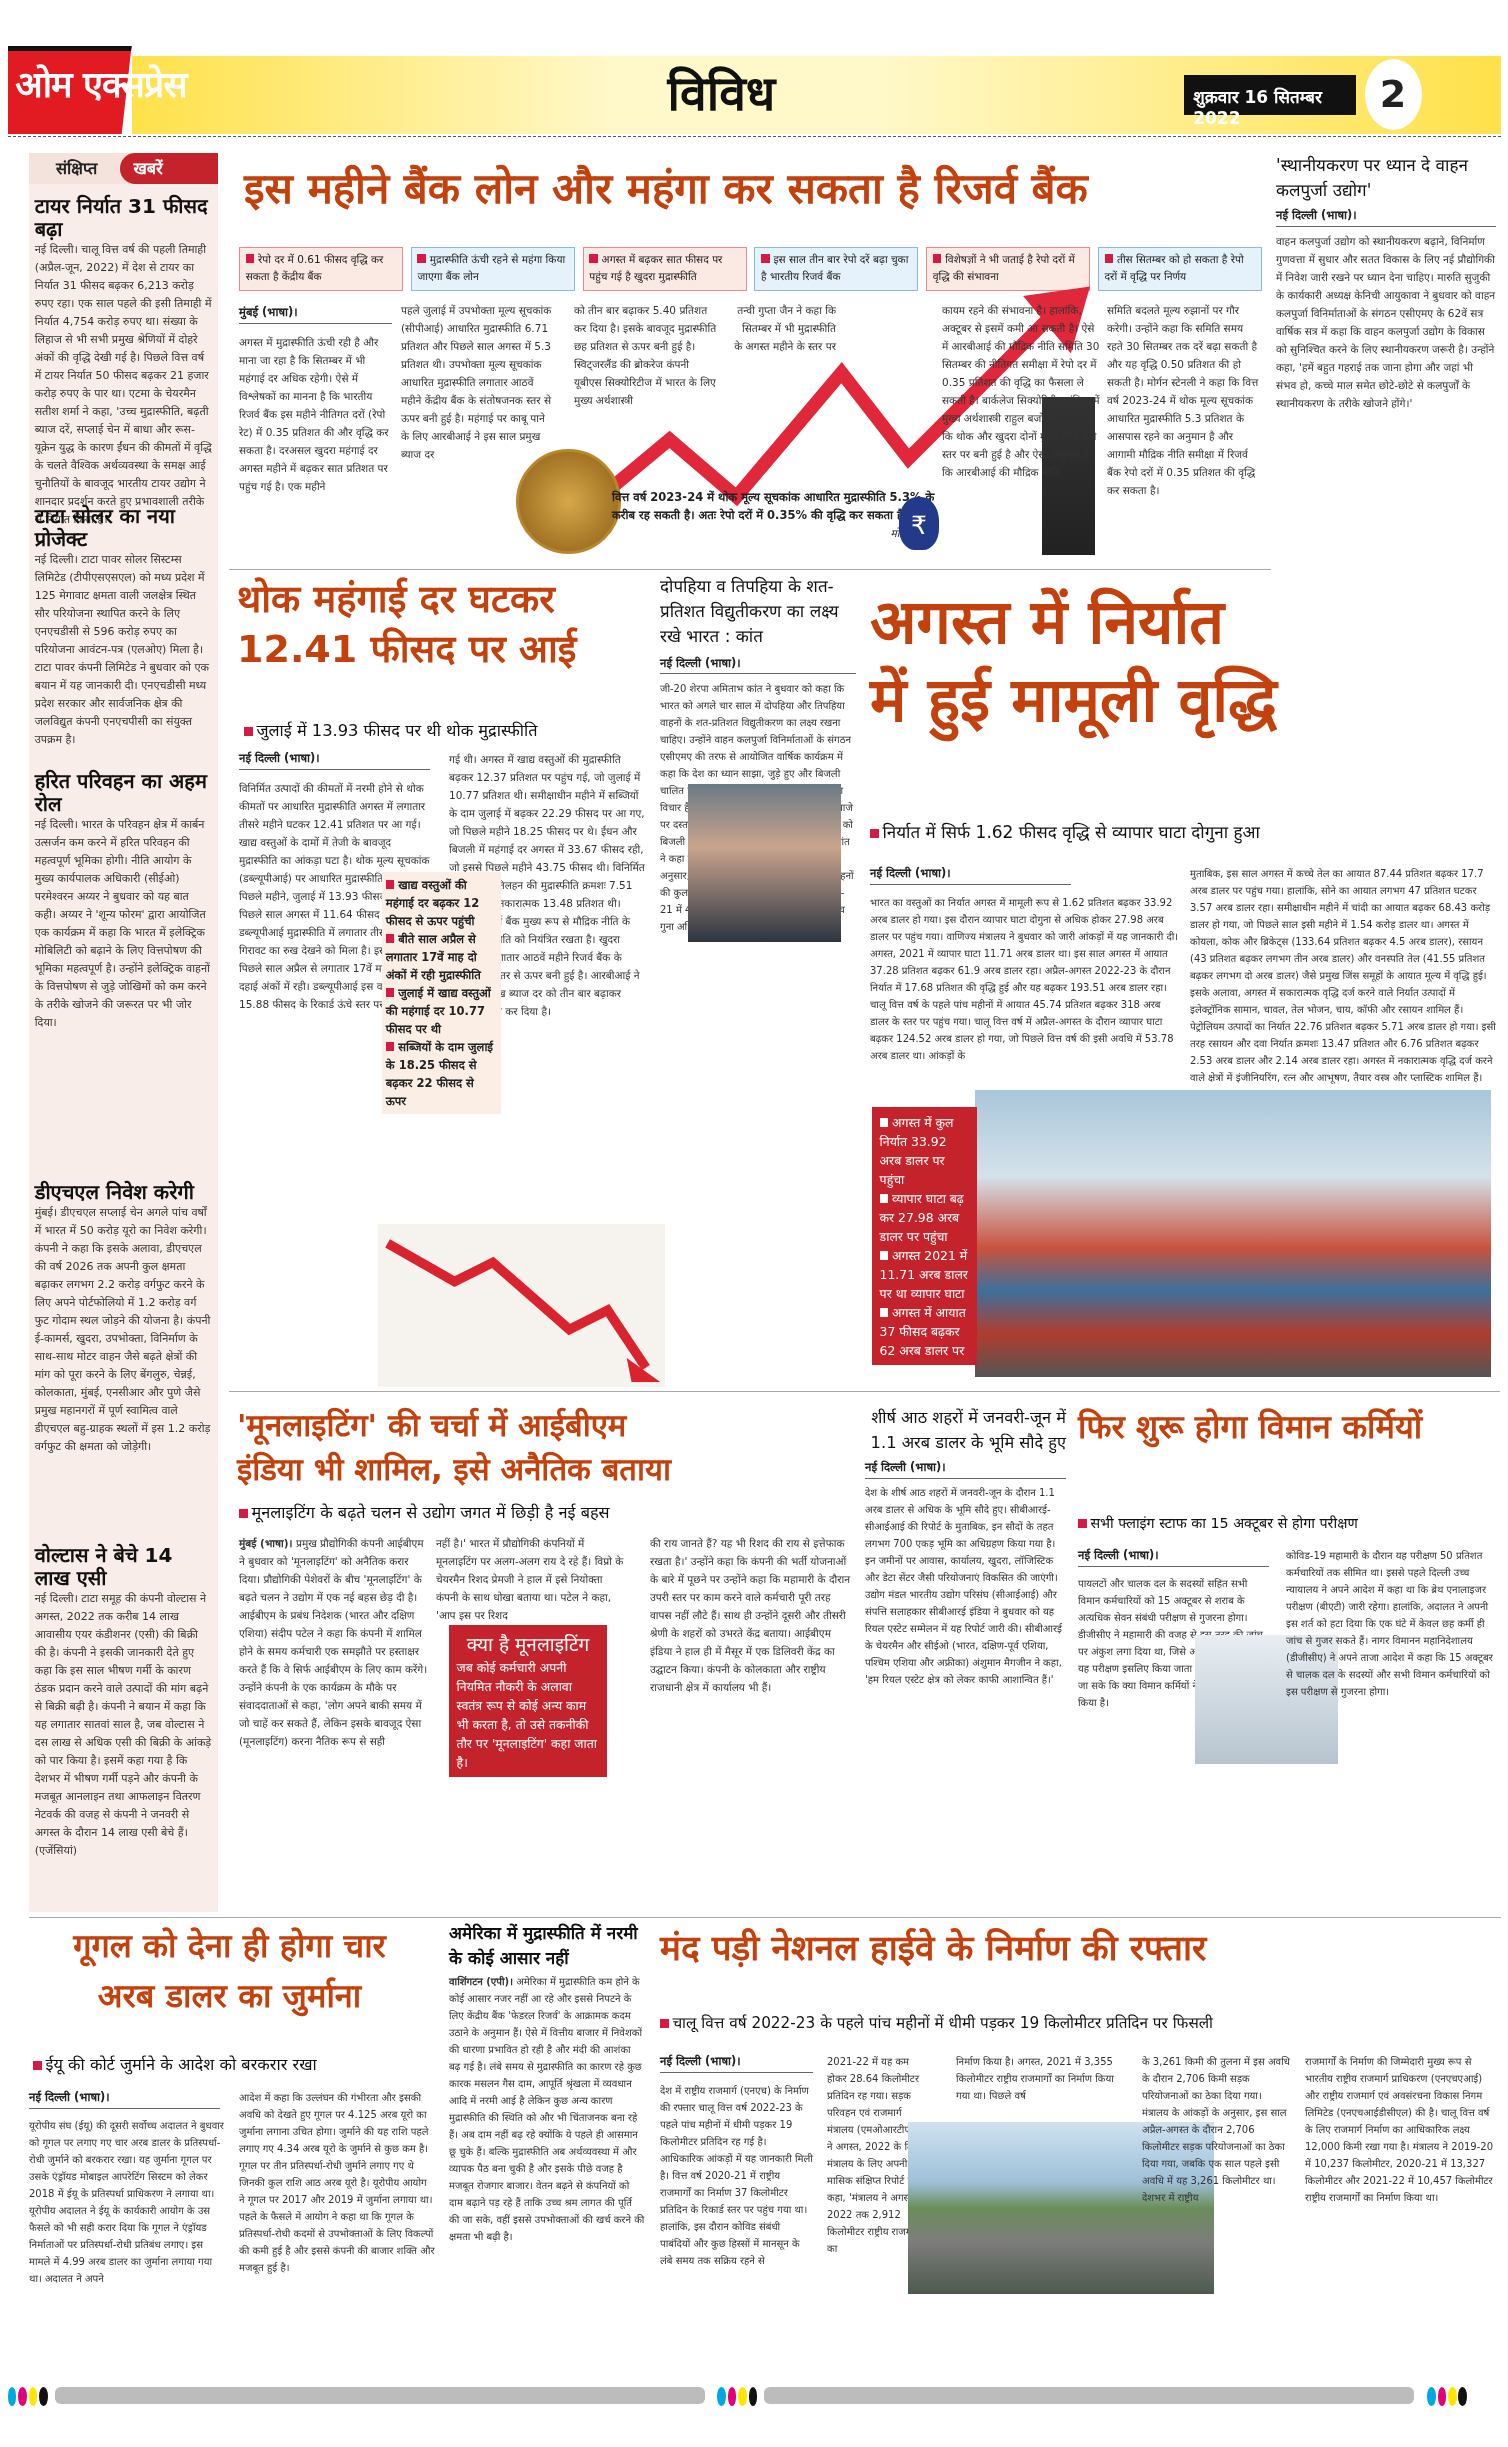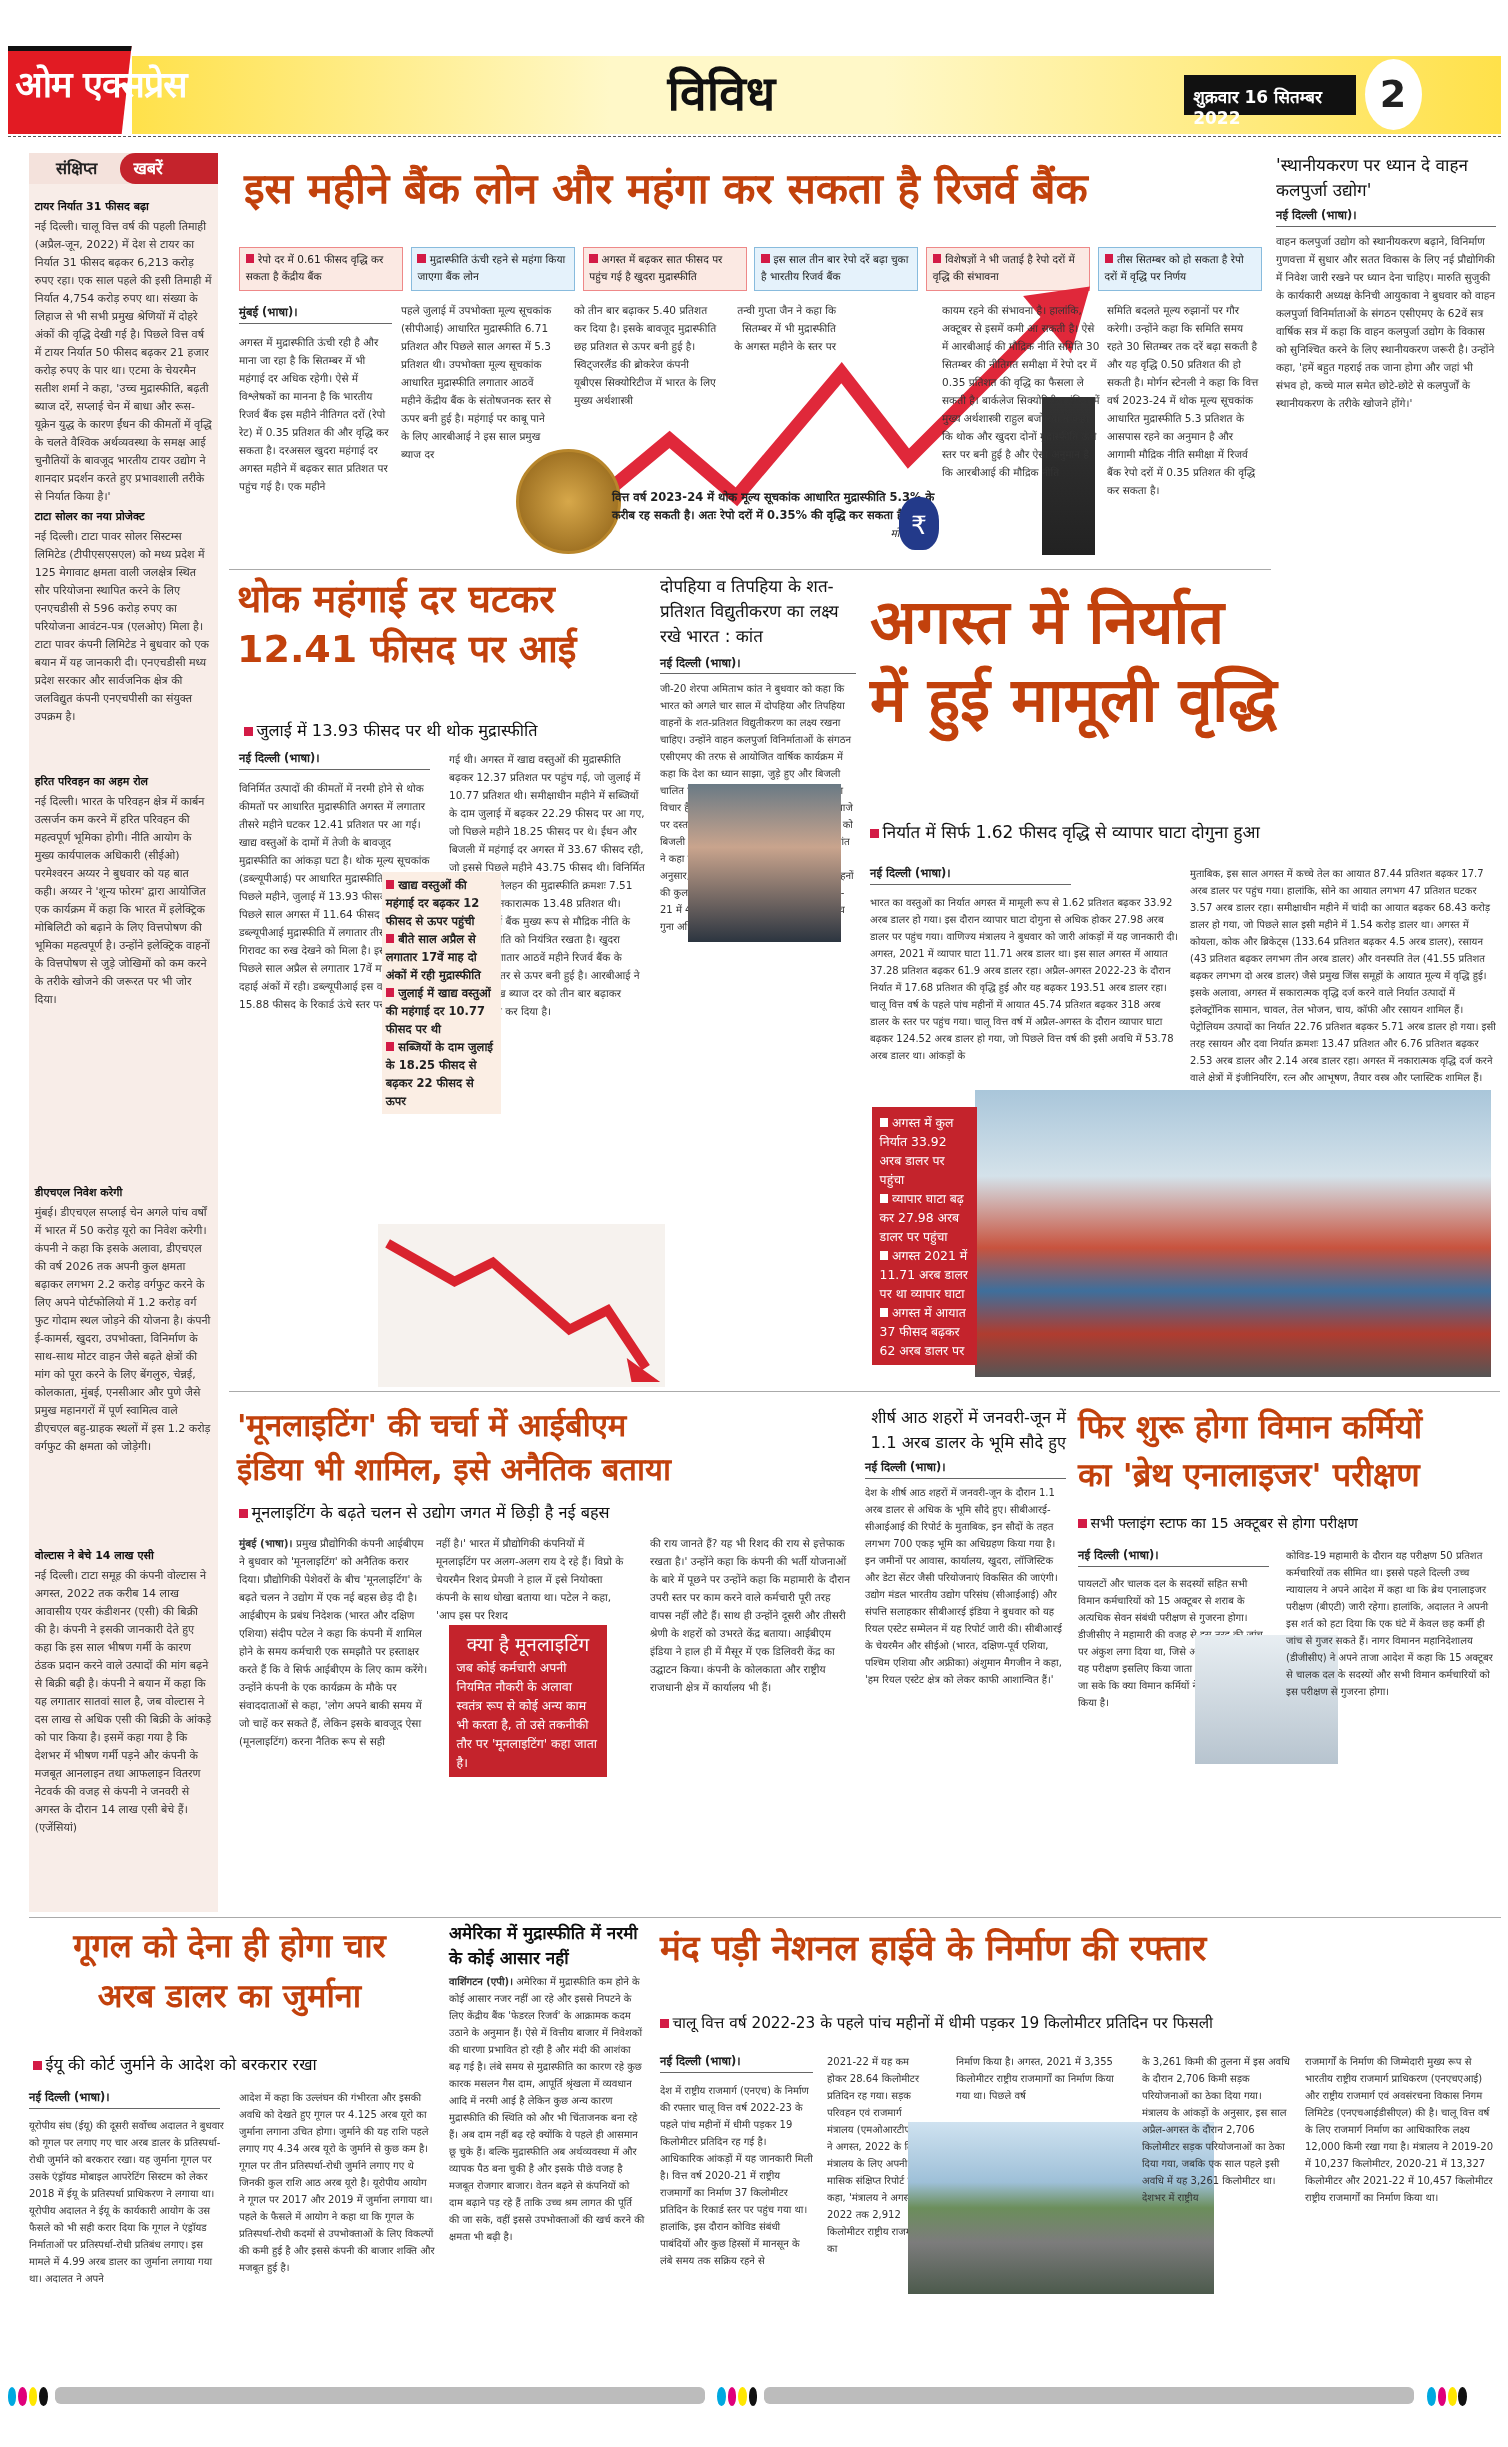--- a/index.html
+++ b/index.html
@@ -11,21 +11,21 @@
 .yellowbar{left:124px;top:9.6px;width:1369px;height:78px;background:linear-gradient(90deg,#ffe14a,#fff8c8 35%,#fff8c8 55%,#ffe14a)}
 .section{left:660px;top:13.4px;font-size:48px;font-weight:bold;color:#111}
 .datebox{left:1176px;top:29px;width:172px;height:40px;background:#111;color:#fff;font-size:17px;font-weight:bold;padding:9.6px 9.6px}
 .pagecircle{left:1357px;top:13.4px;width:57px;height:71px;border-radius:50%;background:#fff;font-size:38px;font-weight:bold;text-align:center;line-height:71px}
 .dash{left:7.6px;top:136px;width:1493px;border-top:1.9px dashed #555}
 .sidebar{left:29px;top:153px;width:189px;height:1759px;background:#f8ede8}
 .side-tag{left:29px;top:153px;width:189px;height:31px;background:#f4e2dc}
 .side-tag .a{position:absolute;left:27px;top:3.8px;font-size:16.3px;font-weight:bold}
 .side-tag .b{position:absolute;left:91px;top:0;width:98px;height:31px;background:#c4232c;color:#fff;font-size:16.3px;font-weight:bold;border-radius:15.3px 0 0 15.3px;padding:3.8px 13.4px}
 .side-story{position:absolute;left:5.7px;width:178px}
-.side-story h4{font-size:11px;font-weight:bold;line-height:23px;color:#111}
+.side-story h4{font-size:20px;font-weight:bold;line-height:23px;color:#111}
 .side-story p{font-size:11px;line-height:18px;color:#333}
 .hl{font-weight:bold;color:#c2410c;white-space:nowrap}
 .h1{left:244px;top:158px;font-size:42px}
 .bullets{left:239px;top:247px;width:1023px;height:44px;display:flex;gap:7.6px}
 .bul{flex:1;border:1.4px solid #e88;background:#fbe9e3;font-size:10.5px;line-height:17px;padding:2.9px 5.7px}
 .bul.blue{border-color:#8bd;background:#e5f2fb}
 .sq{display:inline-block;width:8.6px;height:8.6px;background:#d31b46;margin-right:3.8px}
 .dateline{font-size:11.5px;font-weight:bold;border-bottom:1.4px solid #666;padding-bottom:3.8px}
 .col{font-size:10.5px;line-height:18px;color:#333}
 .rbi{left:516px;top:449px;width:105px;height:105px;border-radius:50%;background:radial-gradient(circle,#d7a84a,#8a5d14);border:3.8px solid #b8862b}
@@ -186,21 +186,20 @@
 <div class="abs col" style="left:650px;top:1534px;width:201px">की राय जानते हैं? यह भी रिशद की राय से इत्तेफाक रखता है।' उन्होंने कहा कि कंपनी की भर्ती योजनाओं के बारे में पूछने पर उन्होंने कहा कि महामारी के दौरान उपरी स्तर पर काम करने वाले कर्मचारी पूरी तरह वापस नहीं लौटे हैं। साथ ही उन्होंने दूसरी और तीसरी श्रेणी के शहरों को उभरते केंद्र बताया। आईबीएम इंडिया ने हाल ही में मैसूर में एक डिलिवरी केंद्र का उद्घाटन किया। कंपनी के कोलकाता और राष्ट्रीय राजधानी क्षेत्र में कार्यालय भी हैं।</div>
 
 <div class="abs" style="left:865px;top:1405px;width:201px">
   <h3 class="h3small" style="text-align:right;font-weight:normal;font-size:16.3px;line-height:25px">शीर्ष आठ शहरों में जनवरी-जून में 1.1 अरब डालर के भूमि सौदे हुए</h3>
   <div class="dateline" style="margin-top:3.8px">नई दिल्ली (भाषा)।</div>
   <div class="col" style="margin-top:5.7px;font-size:10px;line-height:17px">देश के शीर्ष आठ शहरों में जनवरी-जून के दौरान 1.1 अरब डालर से अधिक के भूमि सौदे हुए। सीबीआरई-सीआईआई की रिपोर्ट के मुताबिक, इन सौदों के तहत लगभग 700 एकड़ भूमि का अधिग्रहण किया गया है। इन जमीनों पर आवास, कार्यालय, खुदरा, लॉजिस्टिक और डेटा सेंटर जैसी परियोजनाएं विकसित की जाएंगी। उद्योग मंडल भारतीय उद्योग परिसंघ (सीआईआई) और संपत्ति सलाहकार सीबीआरई इंडिया ने बुधवार को यह रियल एस्टेट सम्मेलन में यह रिपोर्ट जारी की। सीबीआरई के चेयरमैन और सीईओ (भारत, दक्षिण-पूर्व एशिया, पश्चिम एशिया और अफ्रीका) अंशुमान मैगजीन ने कहा, 'हम रियल एस्टेट क्षेत्र को लेकर काफी आशान्वित हैं।'</div>
 </div>
 
 <div class="abs hl h-plane">
   <div>फिर शुरू होगा विमान कर्मियों</div>
-  <div>का 'ब्रेथ एनालाइजर' परीक्षण</div>
 </div>
 <div class="abs sub" style="left:1078px;top:1513px;font-size:14.3px"><span class="sq"></span><span>सभी फ्लाइंग स्टाफ का 15 अक्टूबर से होगा परीक्षण</span></div>
 <div class="abs dateline" style="left:1078px;top:1547px;width:191px">नई दिल्ली (भाषा)।</div>
 <div class="abs col" style="left:1078px;top:1575px;width:191px;font-size:10px;line-height:17px">पायलटों और चालक दल के सदस्यों सहित सभी विमान कर्मचारियों को 15 अक्टूबर से शराब के अत्यधिक सेवन संबंधी परीक्षण से गुजरना होगा। डीजीसीए ने महामारी की वजह से इस तरह की जांच पर अंकुश लगा दिया था, जिसे अब हटा दिया गया है। यह परीक्षण इसलिए किया जाता है ताकि पता लगाया जा सके कि क्या विमान कर्मियों ने शराब का सेवन किया है।</div>
 <div class="abs pilot"></div>
 <div class="abs col" style="left:1286px;top:1547px;width:210px;font-size:10px;line-height:17px">कोविड-19 महामारी के दौरान यह परीक्षण 50 प्रतिशत कर्मचारियों तक सीमित था। इससे पहले दिल्ली उच्च न्यायालय ने अपने आदेश में कहा था कि ब्रेथ एनालाइजर परीक्षण (बीएटी) जारी रहेगा। हालांकि, अदालत ने अपनी इस शर्त को हटा दिया कि एक घंटे में केवल छह कर्मी ही जांच से गुजर सकते हैं। नागर विमानन महानिदेशालय (डीजीसीए) ने अपने ताजा आदेश में कहा कि 15 अक्टूबर से चालक दल के सदस्यों और सभी विमान कर्मचारियों को इस परीक्षण से गुजरना होगा।</div>
 <div class="hline" style="left:29px;top:1917px;width:1472px"></div>
 
 <div class="abs hl h-google" style="width:401px;text-align:center">
   <div>गूगल को देना ही होगा चार</div>

